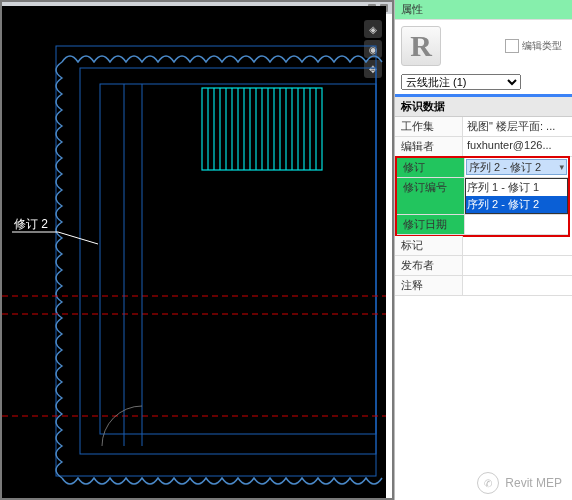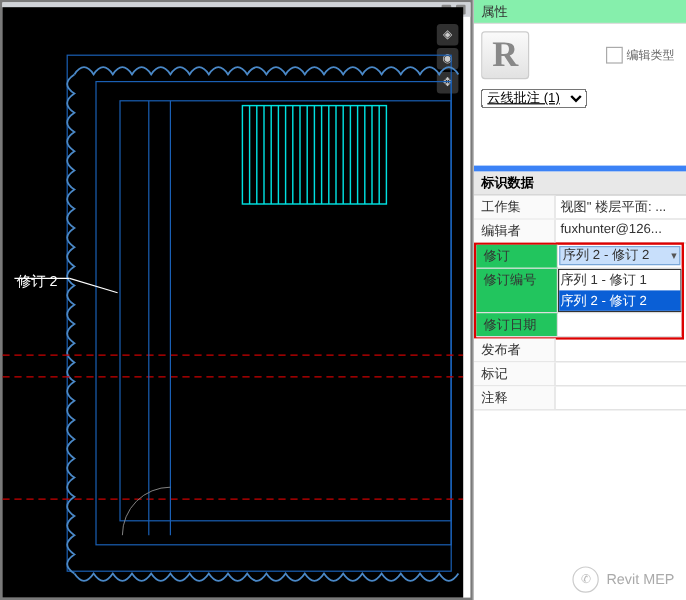--- a/index.html
+++ b/index.html
@@ -16,35 +16,35 @@
   .nav-btn { width: 18px; height: 18px; background: rgba(120,120,120,0.4); border-radius: 3px; display:flex;align-items:center;justify-content:center;color:#ccc;font-size:10px;}
   
   
   .drawing { position: absolute; inset: 0; }
   .cloud-edge { stroke: #4a88c7; stroke-width: 1.5; fill: none; }
   .wall-outer { stroke: #1a5fb4; stroke-width: 1; fill: none; }
   .cyan-line { stroke: #00e0e0; stroke-width: 1.2; }
   .red-dash { stroke: #cc0000; stroke-width: 1; stroke-dasharray: 6 4; fill:none; }
   .grey-line { stroke: #888; stroke-width: 0.8; fill:none; }
   
-  .label-tag { position: absolute; top: 220px; left: 12px; color: #fff; font-size: 12px; }
+  .label-tag { position: absolute; top: 210px; left: 12px; color: #fff; font-size: 12px; }
   
   
   .props { flex: 1; background: #fff; border-left: 1px solid #bbb; display: flex; flex-direction: column; }
   .props-title { padding: 2px 6px; font-size: 11px; color: #333; background: #86efac; border-bottom: 1px solid #ddd; }
   .props-head { display: flex; align-items: center; padding: 6px; gap: 6px; }
   .r-logo { width: 40px; height: 40px; background: linear-gradient(#fafafa,#e2e2e2); border: 1px solid #ccc; border-radius: 3px; display:flex;align-items:center;justify-content:center;}
   .r-logo span { font-size: 30px; font-weight: bold; color: #888; font-family: Georgia, serif; }
   .edit-type { font-size: 10px; color: #666; display:flex;align-items:center;gap:3px; padding-right:4px;}
   .edit-type .ic { width:14px;height:14px;border:1px solid #aaa;display:inline-block;}
   
   .type-sel { margin: 2px 6px 4px 6px; }
-  .type-sel select { width: 88px; font-size: 11px; text-decoration: underline; }
+  .type-sel select { width: 120px; font-size: 11px; }
   
-  .grid { border-top: 5px solid #3b82f6; margin-top: 44px; }
+  .grid { border-top: 3px solid #3b82f6; }
   .grid-section { background: #e8e8e8; padding: 2px 6px; font-size: 11px; border-bottom: 1px solid #ccc; font-weight: bold;}
   .grid-row { display: flex; border-bottom: 1px solid #ddd; font-size: 11px; min-height: 18px; align-items: stretch; }
   .grid-row .k { width: 68px; padding: 2px 6px; background: #fafafa; border-right: 1px solid #ddd; color: #333; }
   .grid-row .v { flex:1; padding: 2px 4px; color: #333; white-space: nowrap; overflow: hidden; text-overflow: ellipsis; }
   .grid-row.hl .k { background: #22c55e; }
   .revision-group { border: 2px solid #d00; margin: -1px 2px -1px 0; }
   .sel-box { display:inline-block; width: 100%; background: #c8dffb; border: 1px solid #7aa7d8; height: 16px; line-height: 14px; padding: 0 2px; font-size: 11px; position: relative;}
   .sel-box::after { content: "▾"; position:absolute; right:2px; top:0; color:#555; font-size:9px; }
   .dd-list { background:#fff; border:1px solid #333; }
   .dd-item { padding: 1px 1px; font-size: 11px; }
@@ -167,25 +167,25 @@
             </div>
           </div>
         </div>
         <div class="grid-row hl">
           <div class="k">修订日期</div>
           <div class="v"></div>
         </div>
       </div>
 
       <div class="grid-row">
-        <div class="k">发布者</div>
+        <div class="k">标记</div>
         <div class="v"></div>
       </div>
       <div class="grid-row">
-        <div class="k">标记</div>
+        <div class="k">发布者</div>
         <div class="v"></div>
       </div>
       <div class="grid-row">
         <div class="k">注释</div>
         <div class="v"></div>
       </div>
     </div>
   </div>
 </div>
 

